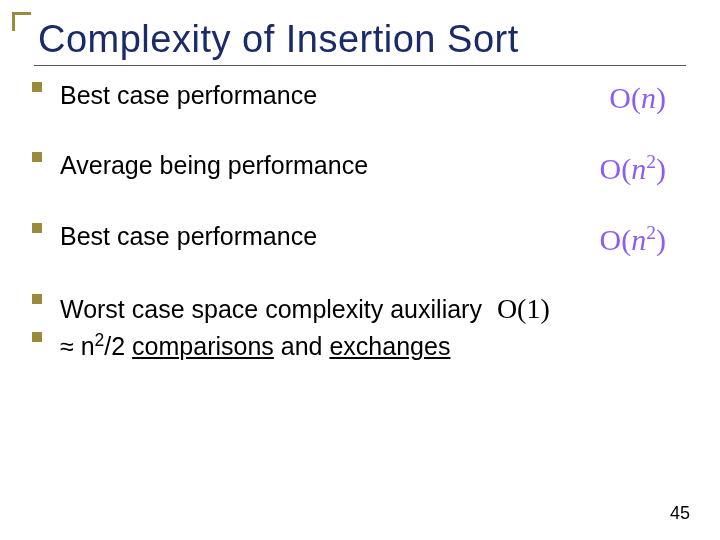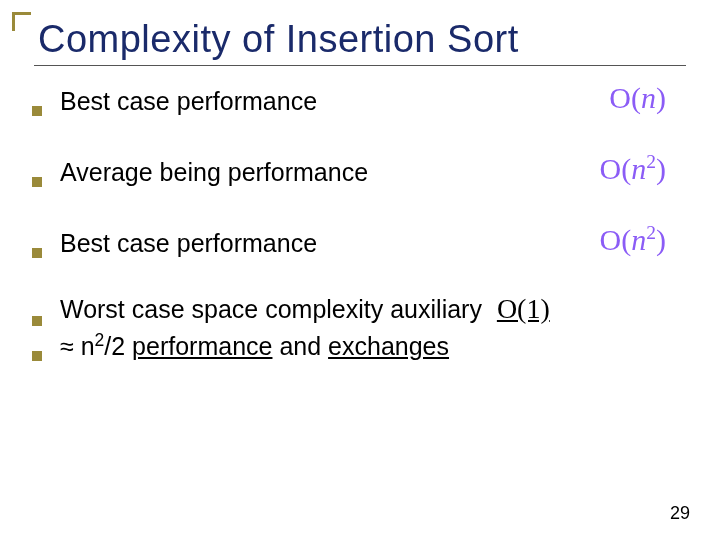--- a/index.html
+++ b/index.html
@@ -44,21 +44,21 @@
     border-top: 1px solid #555;
     margin: 4px 0 14px 0;
   }
   .bullets {
     list-style: none;
     padding: 0;
     margin: 0 0 0 -6px;
   }
   .bullets > li {
     display: flex;
-    align-items: flex-end;
+    align-items: flex-start;
     padding-left: 4px;
     font-size: 25px;
     line-height: 1.2;
     color: #000;
   }
   .bullets > li.gap-after {
     margin-bottom: 34px;
   }
   .bullets > li.tight {
     margin-bottom: 4px;
@@ -91,21 +91,21 @@
   }
   .bigO .up {
     font-style: normal;
   }
   .inlineO {
     font-family: "Times New Roman", Times, serif;
     font-style: italic;
     font-size: 28px;
     margin-left: 8px;
   }
-  .inlineO .up { font-style: normal; text-decoration: underline; }
+  .inlineO .up { font-style: normal; }
   .boldn { font-weight: bold; }
   .ul { text-decoration: underline; }
   .page-num {
     position: absolute;
     right: 30px;
     bottom: 16px;
     font-size: 18px;
     color: #000;
   }
   .supn { font-size: 0.7em; vertical-align: super; }
@@ -146,20 +146,20 @@
       <span class="btxt">
         <span>Worst case space complexity auxiliary</span>
         <span class="inlineO"><span class="up">O(1)</span></span>
       </span>
     </li>
 
 
     <li class="tight">
       <span class="sq"></span>
       <span class="btxt">
-        <span>≈ </span><span>n</span><span class="supn">2</span><span>/2 </span><span class="ul">performance</span><span> and </span><span class="ul">exchanges</span>
+        <span>≈ </span><span>n</span><span class="supn">2</span><span>/2 </span><span class="ul">comparisons</span><span> and </span><span class="ul">exchanges</span>
       </span>
     </li>
 
   </ul>
 
-  <div class="page-num">29</div>
+  <div class="page-num">45</div>
 </div>
 
 </body></html>

